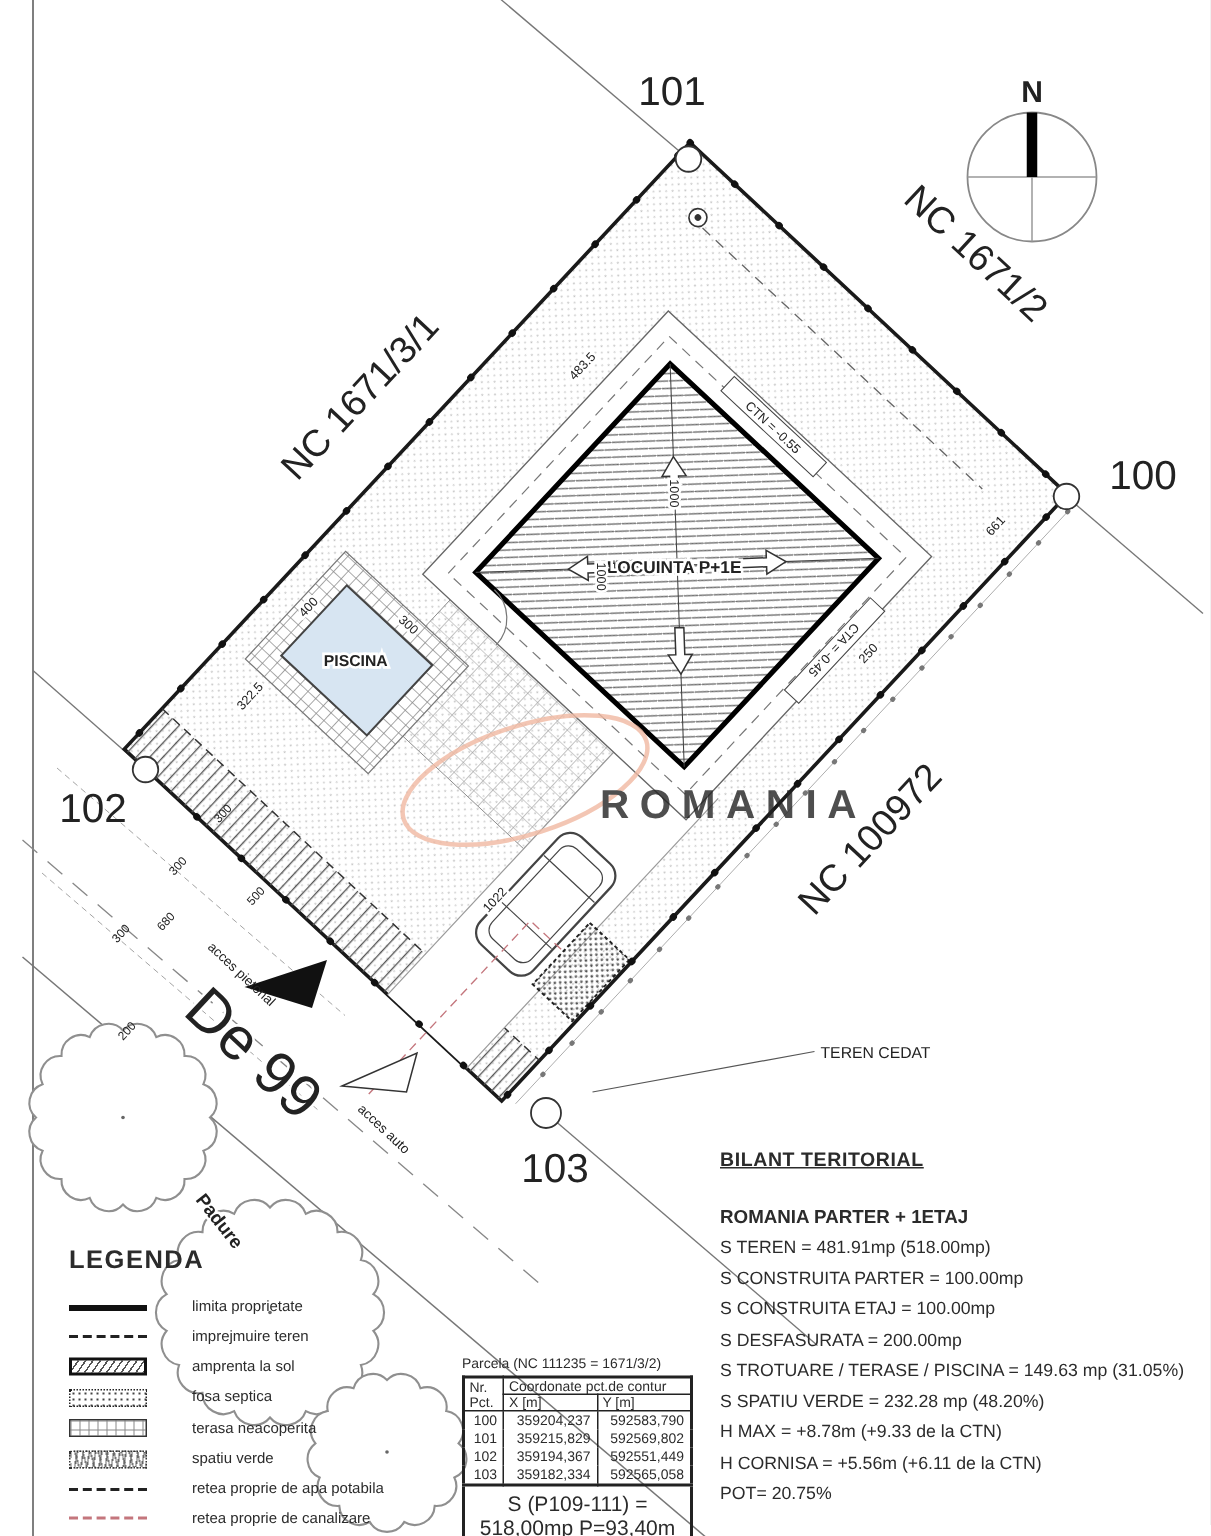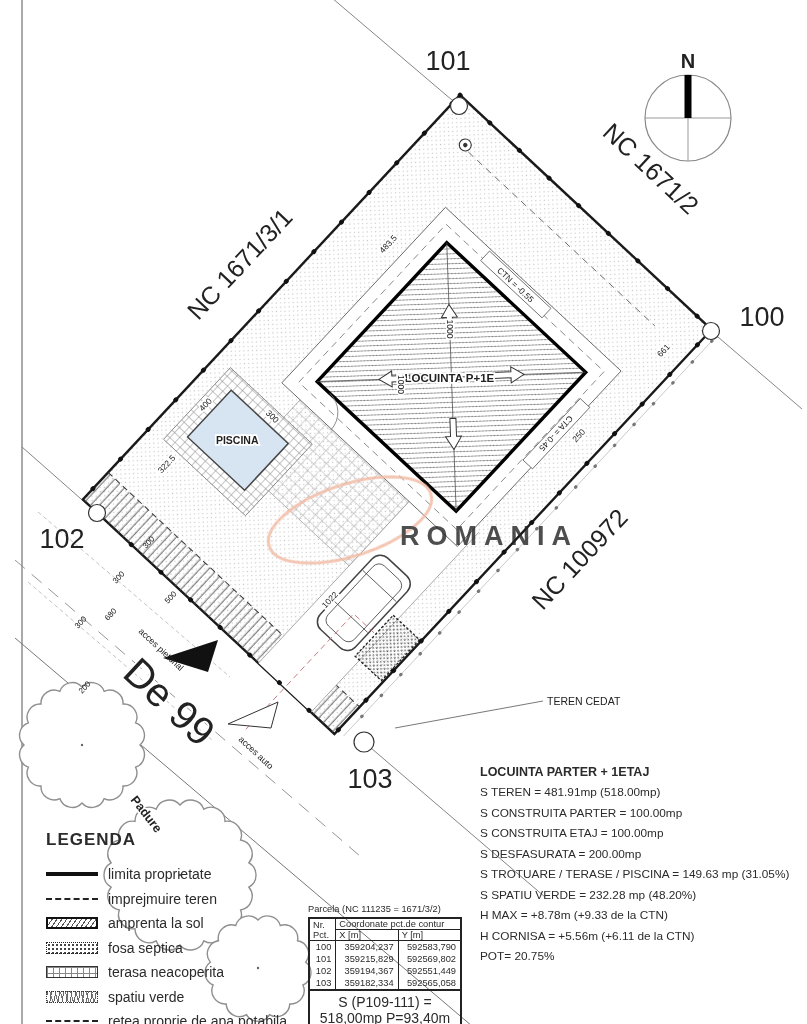--- a/index.html
+++ b/index.html
@@ -11,21 +11,21 @@
 
   
   .bilant{position:absolute;left:480px;top:765px;width:322px;}
   .b-title{font-size:13px;font-weight:bold;text-decoration:underline;letter-spacing:.4px;margin-bottom:24px;}
   .b-sub{font-size:12.5px;font-weight:bold;margin-bottom:6px;}
   .b-line{font-size:11.8px;margin-bottom:6.5px;white-space:nowrap;}
 
   
   .legend{position:absolute;left:46px;top:830px;width:260px;}
   .l-title{font-size:17px;font-weight:bold;letter-spacing:1px;margin-bottom:16px;}
-  .l-item{display:flex;align-items:center;margin-bottom:8.5px;font-size:14px;}
+  .l-item{display:flex;align-items:center;margin-bottom:8.5px;font-size:10px;gap:20px;}
   .sw{width:52px;height:12px;margin-right:10px;flex:none;box-sizing:border-box;}
   .sw-line{height:4px;background:#111;}
   .sw-dash{height:0;border-top:2.5px dashed #222;}
   .sw-hatch{border:2.5px solid #111;background:repeating-linear-gradient(125deg,#fff 0 3px,#555 3px 4px);}
   .sw-stipple{border:1.5px dotted #222;background-image:radial-gradient(#444 .8px,transparent .9px);background-size:4px 4px;}
   .sw-grid{border:1px solid #333;background-image:linear-gradient(#888 1px,transparent 1px),linear-gradient(90deg,#888 1px,transparent 1px);background-size:6px 6px;background-position:0 0;}
   .sw-scrib{border:1px dotted #333;background:repeating-linear-gradient(100deg,#666 0 1px,transparent 1px 4px),repeating-linear-gradient(75deg,#777 0 1px,transparent 1px 5px);}
   .sw-dashred{height:0;border-top:2px dashed #c4767d;}
 
   
@@ -219,21 +219,22 @@
     <text x="0" y="-50" font-size="20" font-weight="bold" text-anchor="middle">N</text>
   </g>
 
   <g opacity="0.8">
     <ellipse cx="350" cy="520" rx="85" ry="36" transform="rotate(-18 350 520)" fill="none" stroke="#f1b9a2" stroke-width="3"></ellipse>
     <text x="400" y="545" font-size="27" font-weight="bold" letter-spacing="7" fill="#f6cdb9">ROMANIA</text>
   </g>
 </svg>
 
 <div class="bilant">
-  <div class="b-sub">LOCUINTA PARTER + 1ETAJ</div>
+  <div class="b-title">BILANT TERITORIAL</div>
+  <div class="b-sub">ROMANIA PARTER + 1ETAJ</div>
   <div class="b-line">S TEREN = 481.91mp (518.00mp)</div>
   <div class="b-line">S CONSTRUITA PARTER = 100.00mp</div>
   <div class="b-line">S CONSTRUITA ETAJ = 100.00mp</div>
   <div class="b-line">S DESFASURATA = 200.00mp</div>
   <div class="b-line">S TROTUARE / TERASE / PISCINA = 149.63 mp (31.05%)</div>
   <div class="b-line">S SPATIU VERDE = 232.28 mp (48.20%)</div>
   <div class="b-line">H MAX = +8.78m (+9.33 de la CTN)</div>
   <div class="b-line">H CORNISA = +5.56m (+6.11 de la CTN)</div>
   <div class="b-line">POT= 20.75%</div>
 

